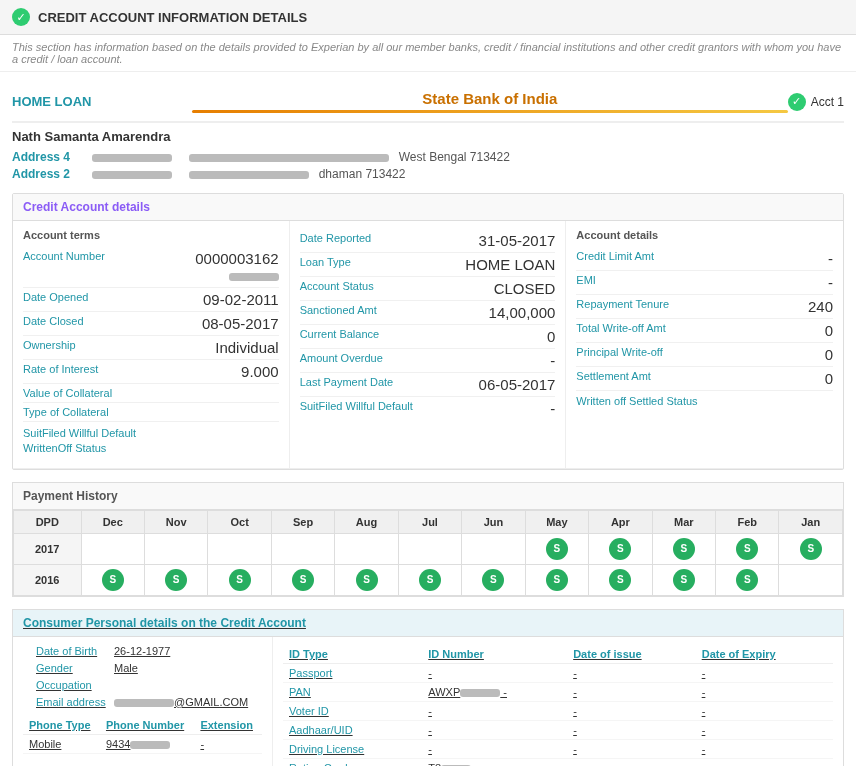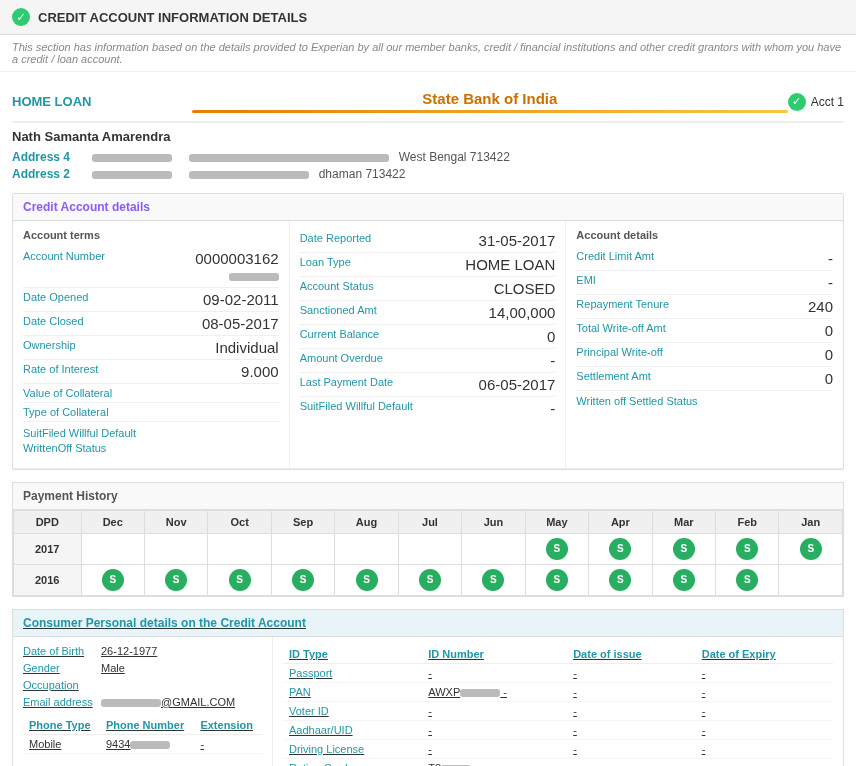--- a/index.html
+++ b/index.html
@@ -123,21 +123,21 @@
     }
     
     
     .personal-section { border: 1px solid #ddd; margin-top: 12px; text-decoration: underline; }
     .personal-header { background: #e8f4f8; padding: 6px 10px; font-size: 12px; color: #2196a7; font-weight: bold; border-bottom: 1px solid #ddd; }
     
     .personal-grid { display: grid; grid-template-columns: 260px 1fr 1fr; }
     .personal-col { padding: 8px 10px; border-right: 1px solid #eee; vertical-align: top; }
     .personal-col:last-child { border-right: none; }
     
-    .personal-detail-row { display: flex; gap: 8px; margin-bottom: 5px; font-size: 11px; }
+    .personal-detail-row { display: flex; gap: 8px; margin-bottom: 5px; font-size: 11px; margin-left: 13px; }
     .personal-label { color: #2196a7; min-width: 70px; }
     .personal-value { color: #333; }
     
     .id-table { width: 100%; border-collapse: collapse; font-size: 11px; }
     .id-table th { color: #2196a7; font-weight: bold; padding: 3px 6px; text-align: left; border-bottom: 1px solid #eee; }
     .id-table td { padding: 3px 6px; border-bottom: 1px solid #f5f5f5; color: #333; }
     
     .phone-table { width: 100%; border-collapse: collapse; font-size: 11px; }
     .phone-table th { color: #2196a7; font-weight: bold; padding: 3px 6px; border-bottom: 1px solid #eee; text-align: left; }
     .phone-table td { padding: 3px 6px; border-bottom: 1px solid #f5f5f5; }

